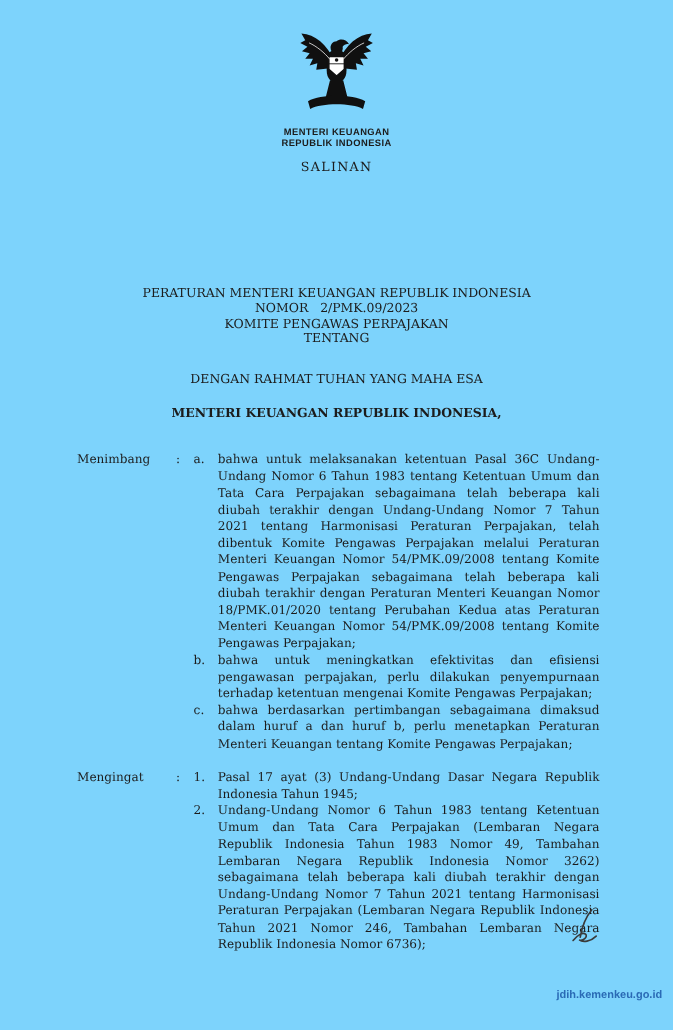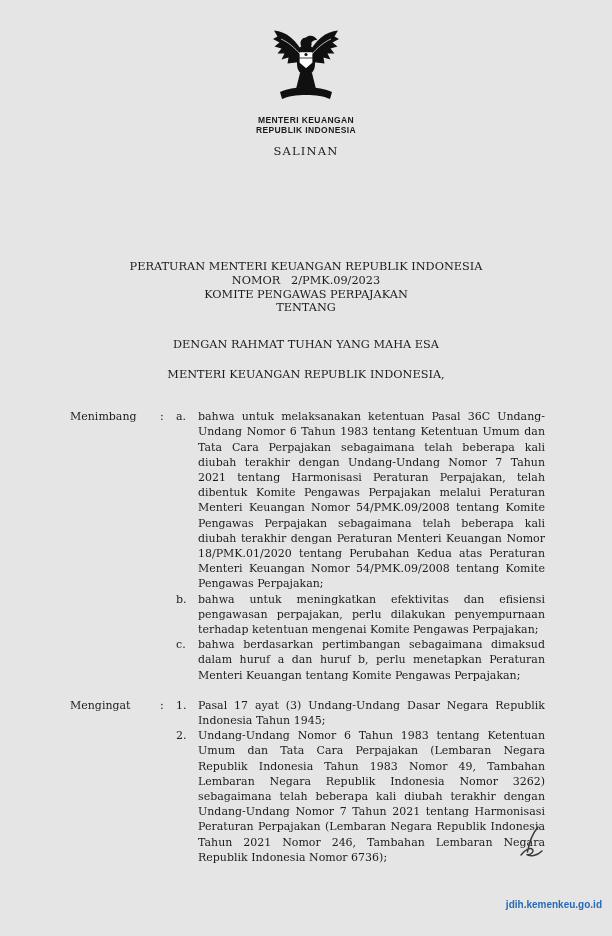--- a/index.html
+++ b/index.html
@@ -2,35 +2,35 @@
 <html><head>
 <meta charset="utf-8">
 <style>
   * { margin: 0; padding: 0; box-sizing: border-box; }
   html, body { background: #ffffff; }
   .page {
     position: relative;
     width: 612px;
     height: 936px;
     margin: 0 auto;
-    background: #e5e5e5;
+    background: #7dd3fc;
     font-family: "DejaVu Serif", "Liberation Serif", serif;
     color: #1c1c1c;
     overflow: hidden;
   }
   
   .doc-header { text-align: center; padding-top: 24px; }
   .emblem { display: inline-block; line-height: 0; }
   .ministry { margin-top: 5px; font-family: "Liberation Sans", sans-serif; font-weight: bold; font-size: 8.5px; line-height: 10px; letter-spacing: 0.4px; }
   .salinan { margin-top: 9px; font-weight: normal; font-size: 11.5px; letter-spacing: 1.2px; }
   
   .title-block { margin-top: 102px; text-align: center; font-size: 11.3px; line-height: 13.8px; }
   .title-block div { white-space: pre; }
   .invocation { margin-top: 23px; text-align: center; font-size: 11.3px; }
-  .authority { margin-top: 17px; text-align: center; font-size: 11.3px; }
+  .authority { margin-top: 17px; text-align: center; font-size: 11.3px; font-weight: bold; }
   
   .body-block { margin-top: 28px; padding: 0 67px 0 70px; font-size: 11px; line-height: 15.2px; }
   .section { display: flex; align-items: flex-start; }
   .section + .section { margin-top: 15px; }
   .section-label { width: 90px; flex: 0 0 90px; }
   .section-colon { width: 16px; flex: 0 0 16px; }
   .section-items { flex: 1; }
   .item { display: flex; align-items: flex-start; }
   .item-marker { width: 22px; flex: 0 0 22px; }
   .item-text { flex: 1; text-align: justify; }

